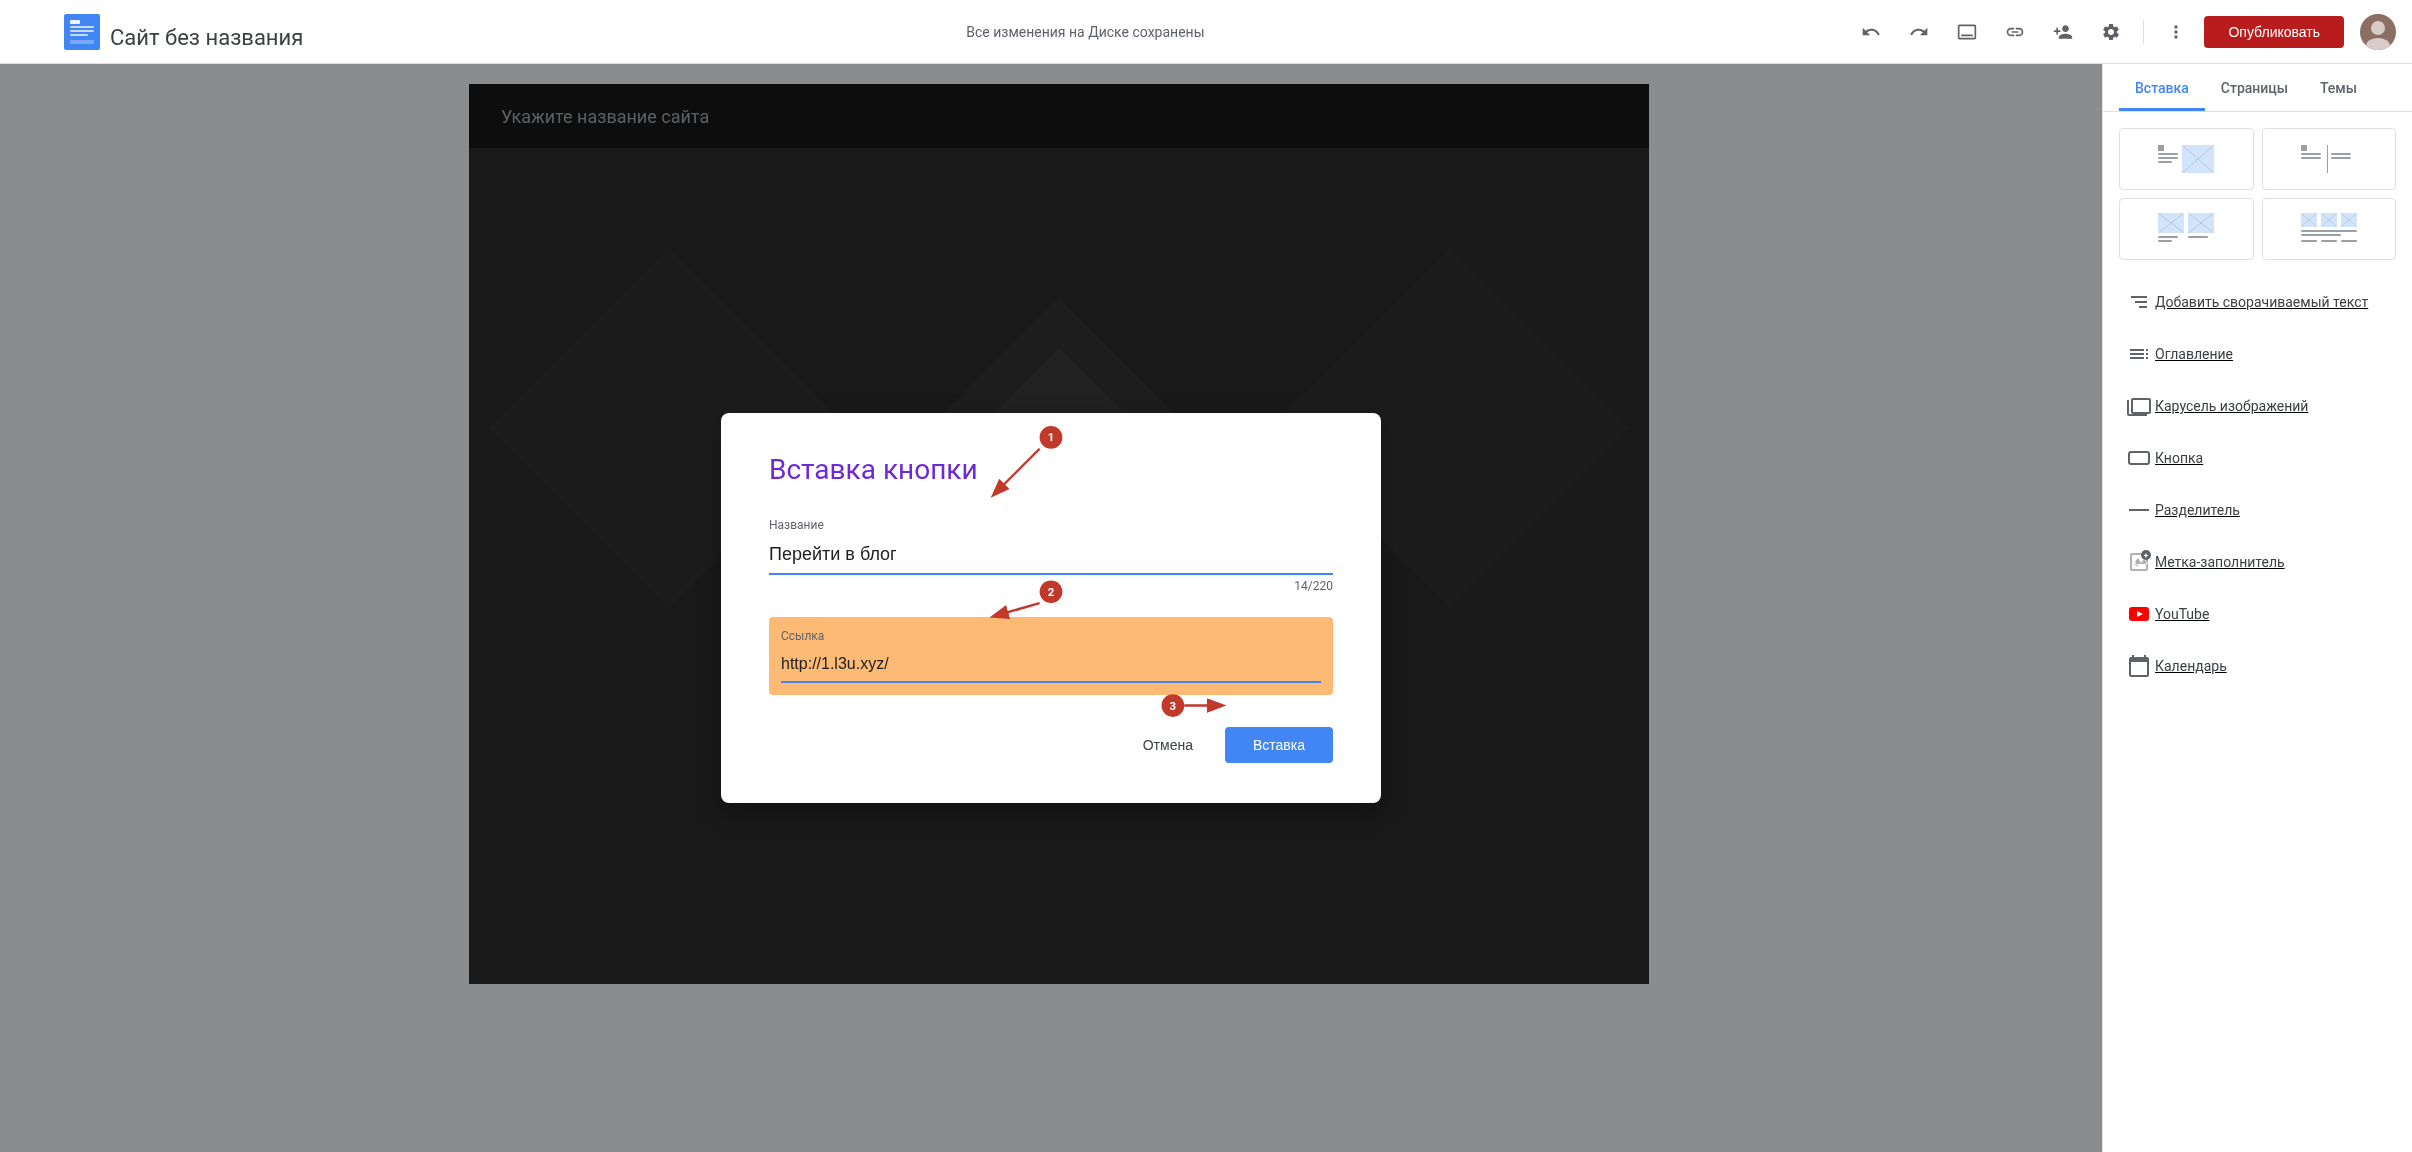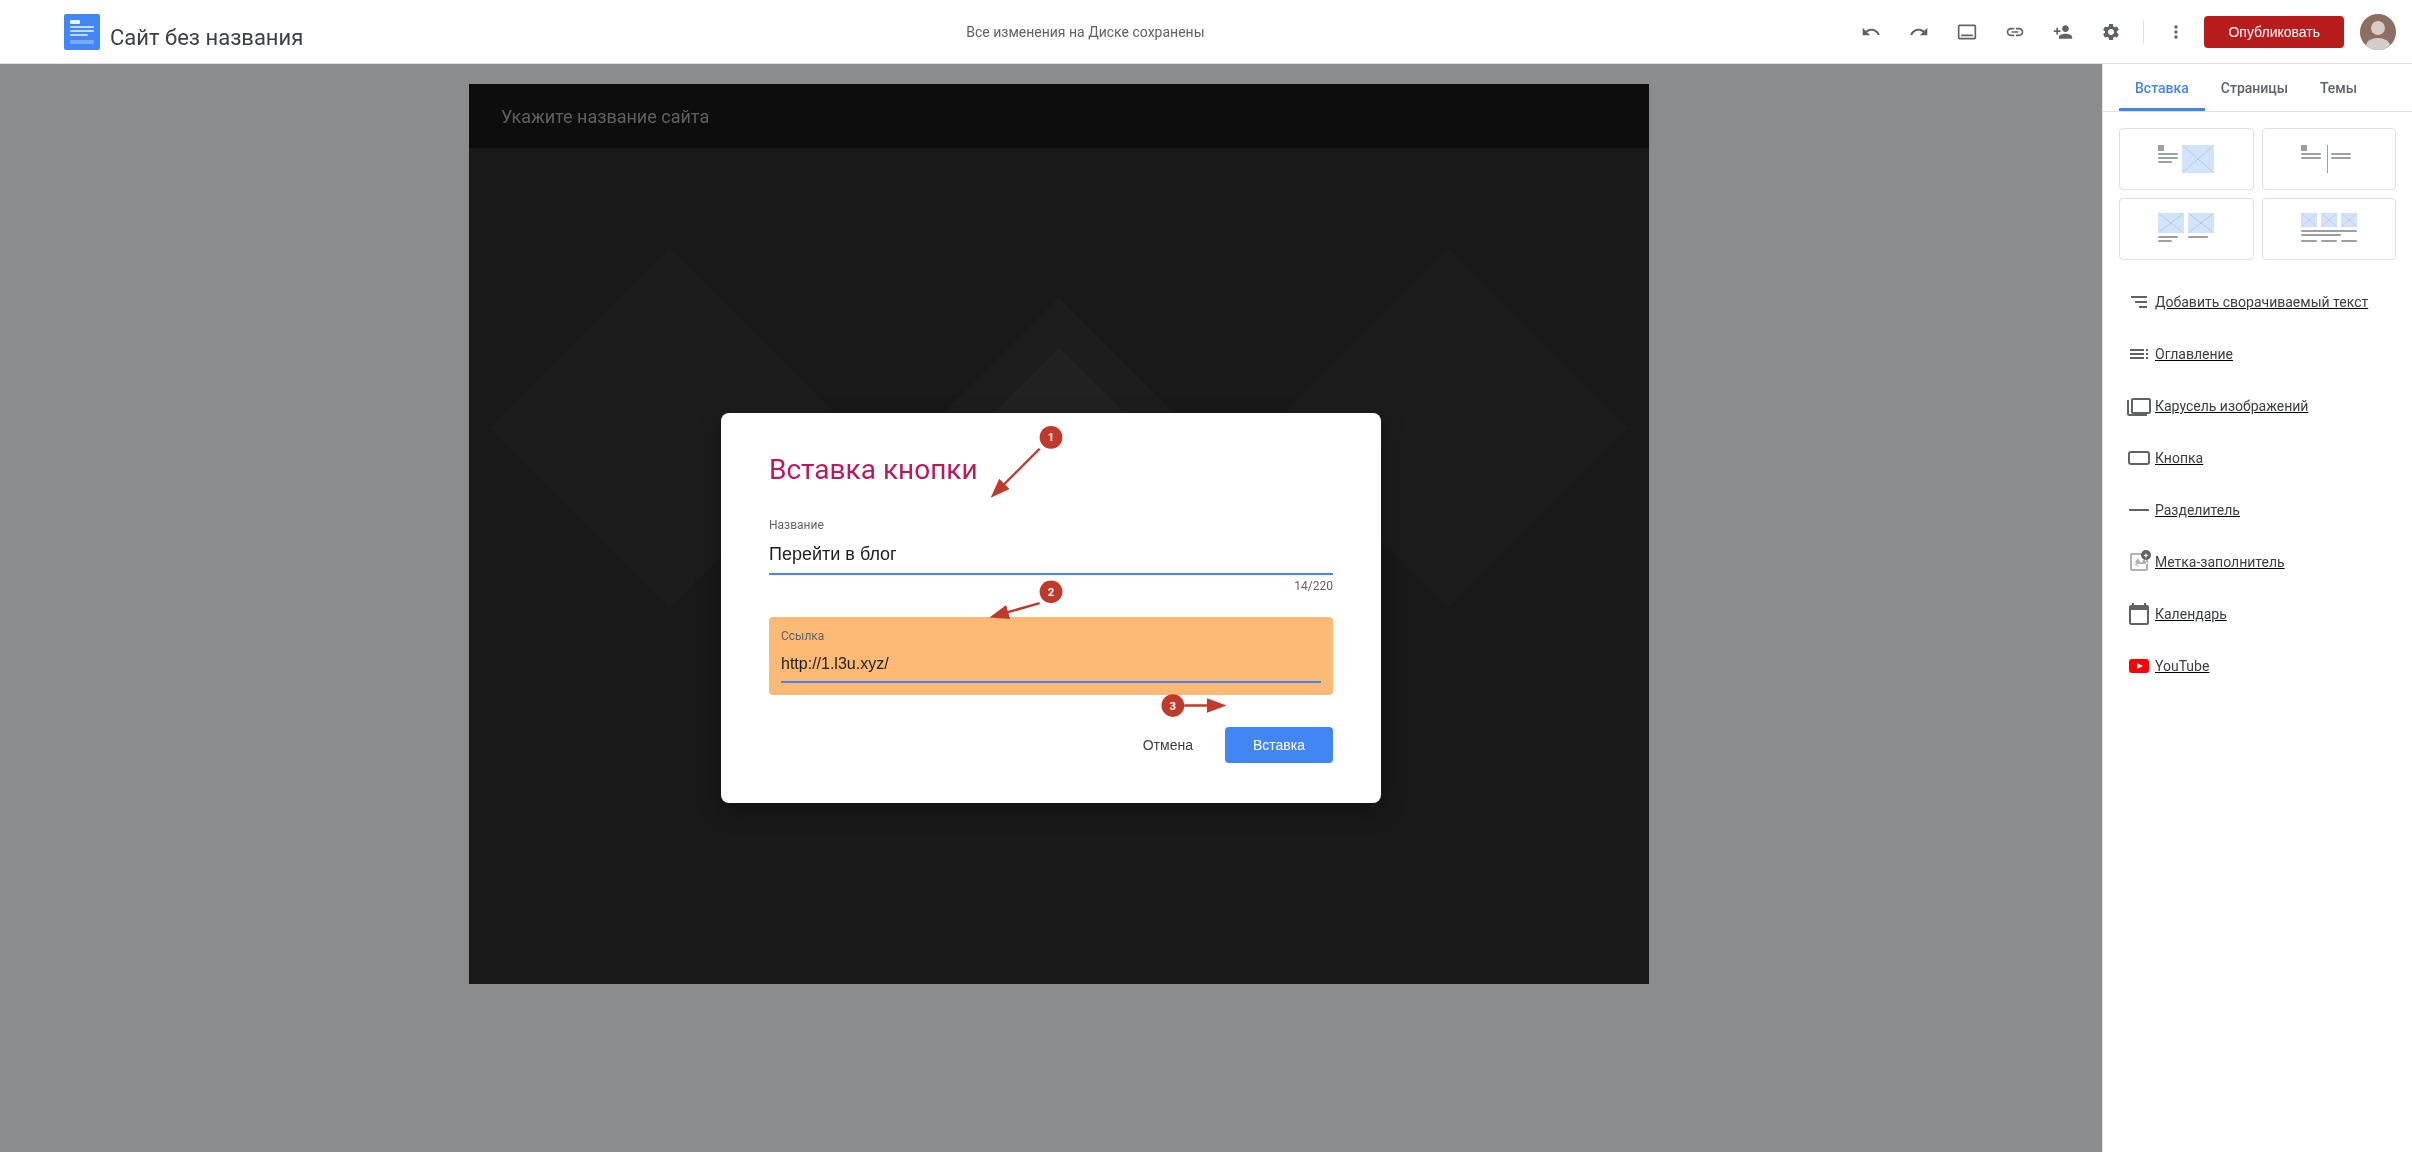--- a/index.html
+++ b/index.html
@@ -138,21 +138,21 @@
       background: #fff;
       border-radius: 8px;
       padding: 40px 48px;
       width: 660px;
       box-shadow: 0 8px 24px rgba(0,0,0,0.3);
       position: relative;
     }
     .modal-title {
       font-size: 28px;
       font-weight: 400;
-      color: #be185d;
+      color: #6d28d9;
       margin-bottom: 32px;
     }
     .form-field {
       margin-bottom: 24px;
       position: relative;
     }
     .form-label {
       font-size: 12px;
       color: #5f6368;
       display: block;
@@ -542,32 +542,32 @@
               <path d="M19 3H5c-1.1 0-2 .9-2 2v14c0 1.1.9 2 2 2h14c1.1 0 2-.9 2-2V5c0-1.1-.9-2-2-2zm0 16H5V5h14v14zm-7-2l-4-5 3-3.99L14 13l3-4 4 5H7z" opacity="0.5"></path>
               <circle cx="19" cy="5" r="5" fill="#5f6368"></circle>
               <text x="19" y="8" text-anchor="middle" fill="white" font-size="8" font-weight="bold">+</text>
             </svg>
         </div>
         <span class="sidebar-item-label">Метка-заполнитель</span>
       </div>
 
       <div class="sidebar-item">
         <div class="sidebar-item-icon">
-          <svg width="24" height="24" viewBox="0 0 24 24" fill="#5f6368">
-              <path d="M20 3h-1V1h-2v2H7V1H5v2H4c-1.1 0-2 .9-2 2v16c0 1.1.9 2 2 2h16c1.1 0 2-.9 2-2V5c0-1.1-.9-2-2-2zm0 18H4V8h16v13z"></path>
-            </svg>
-        </div>
-        <span class="sidebar-item-label">Календарь</span>
-      </div>
-
-      <div class="sidebar-item">
-        <div class="sidebar-item-icon">
           <svg width="24" height="24" viewBox="0 0 24 24">
               <rect x="2" y="5" width="20" height="14" rx="3" fill="#ff0000"></rect>
               <polygon points="10,9 16,12 10,15" fill="white"></polygon>
             </svg>
         </div>
         <span class="sidebar-item-label">YouTube</span>
       </div>
 
+      <div class="sidebar-item">
+        <div class="sidebar-item-icon">
+          <svg width="24" height="24" viewBox="0 0 24 24" fill="#5f6368">
+              <path d="M20 3h-1V1h-2v2H7V1H5v2H4c-1.1 0-2 .9-2 2v16c0 1.1.9 2 2 2h16c1.1 0 2-.9 2-2V5c0-1.1-.9-2-2-2zm0 18H4V8h16v13z"></path>
+            </svg>
+        </div>
+        <span class="sidebar-item-label">Календарь</span>
+      </div>
+
     </div>
   </div>
 </div>
 
 </body></html>

